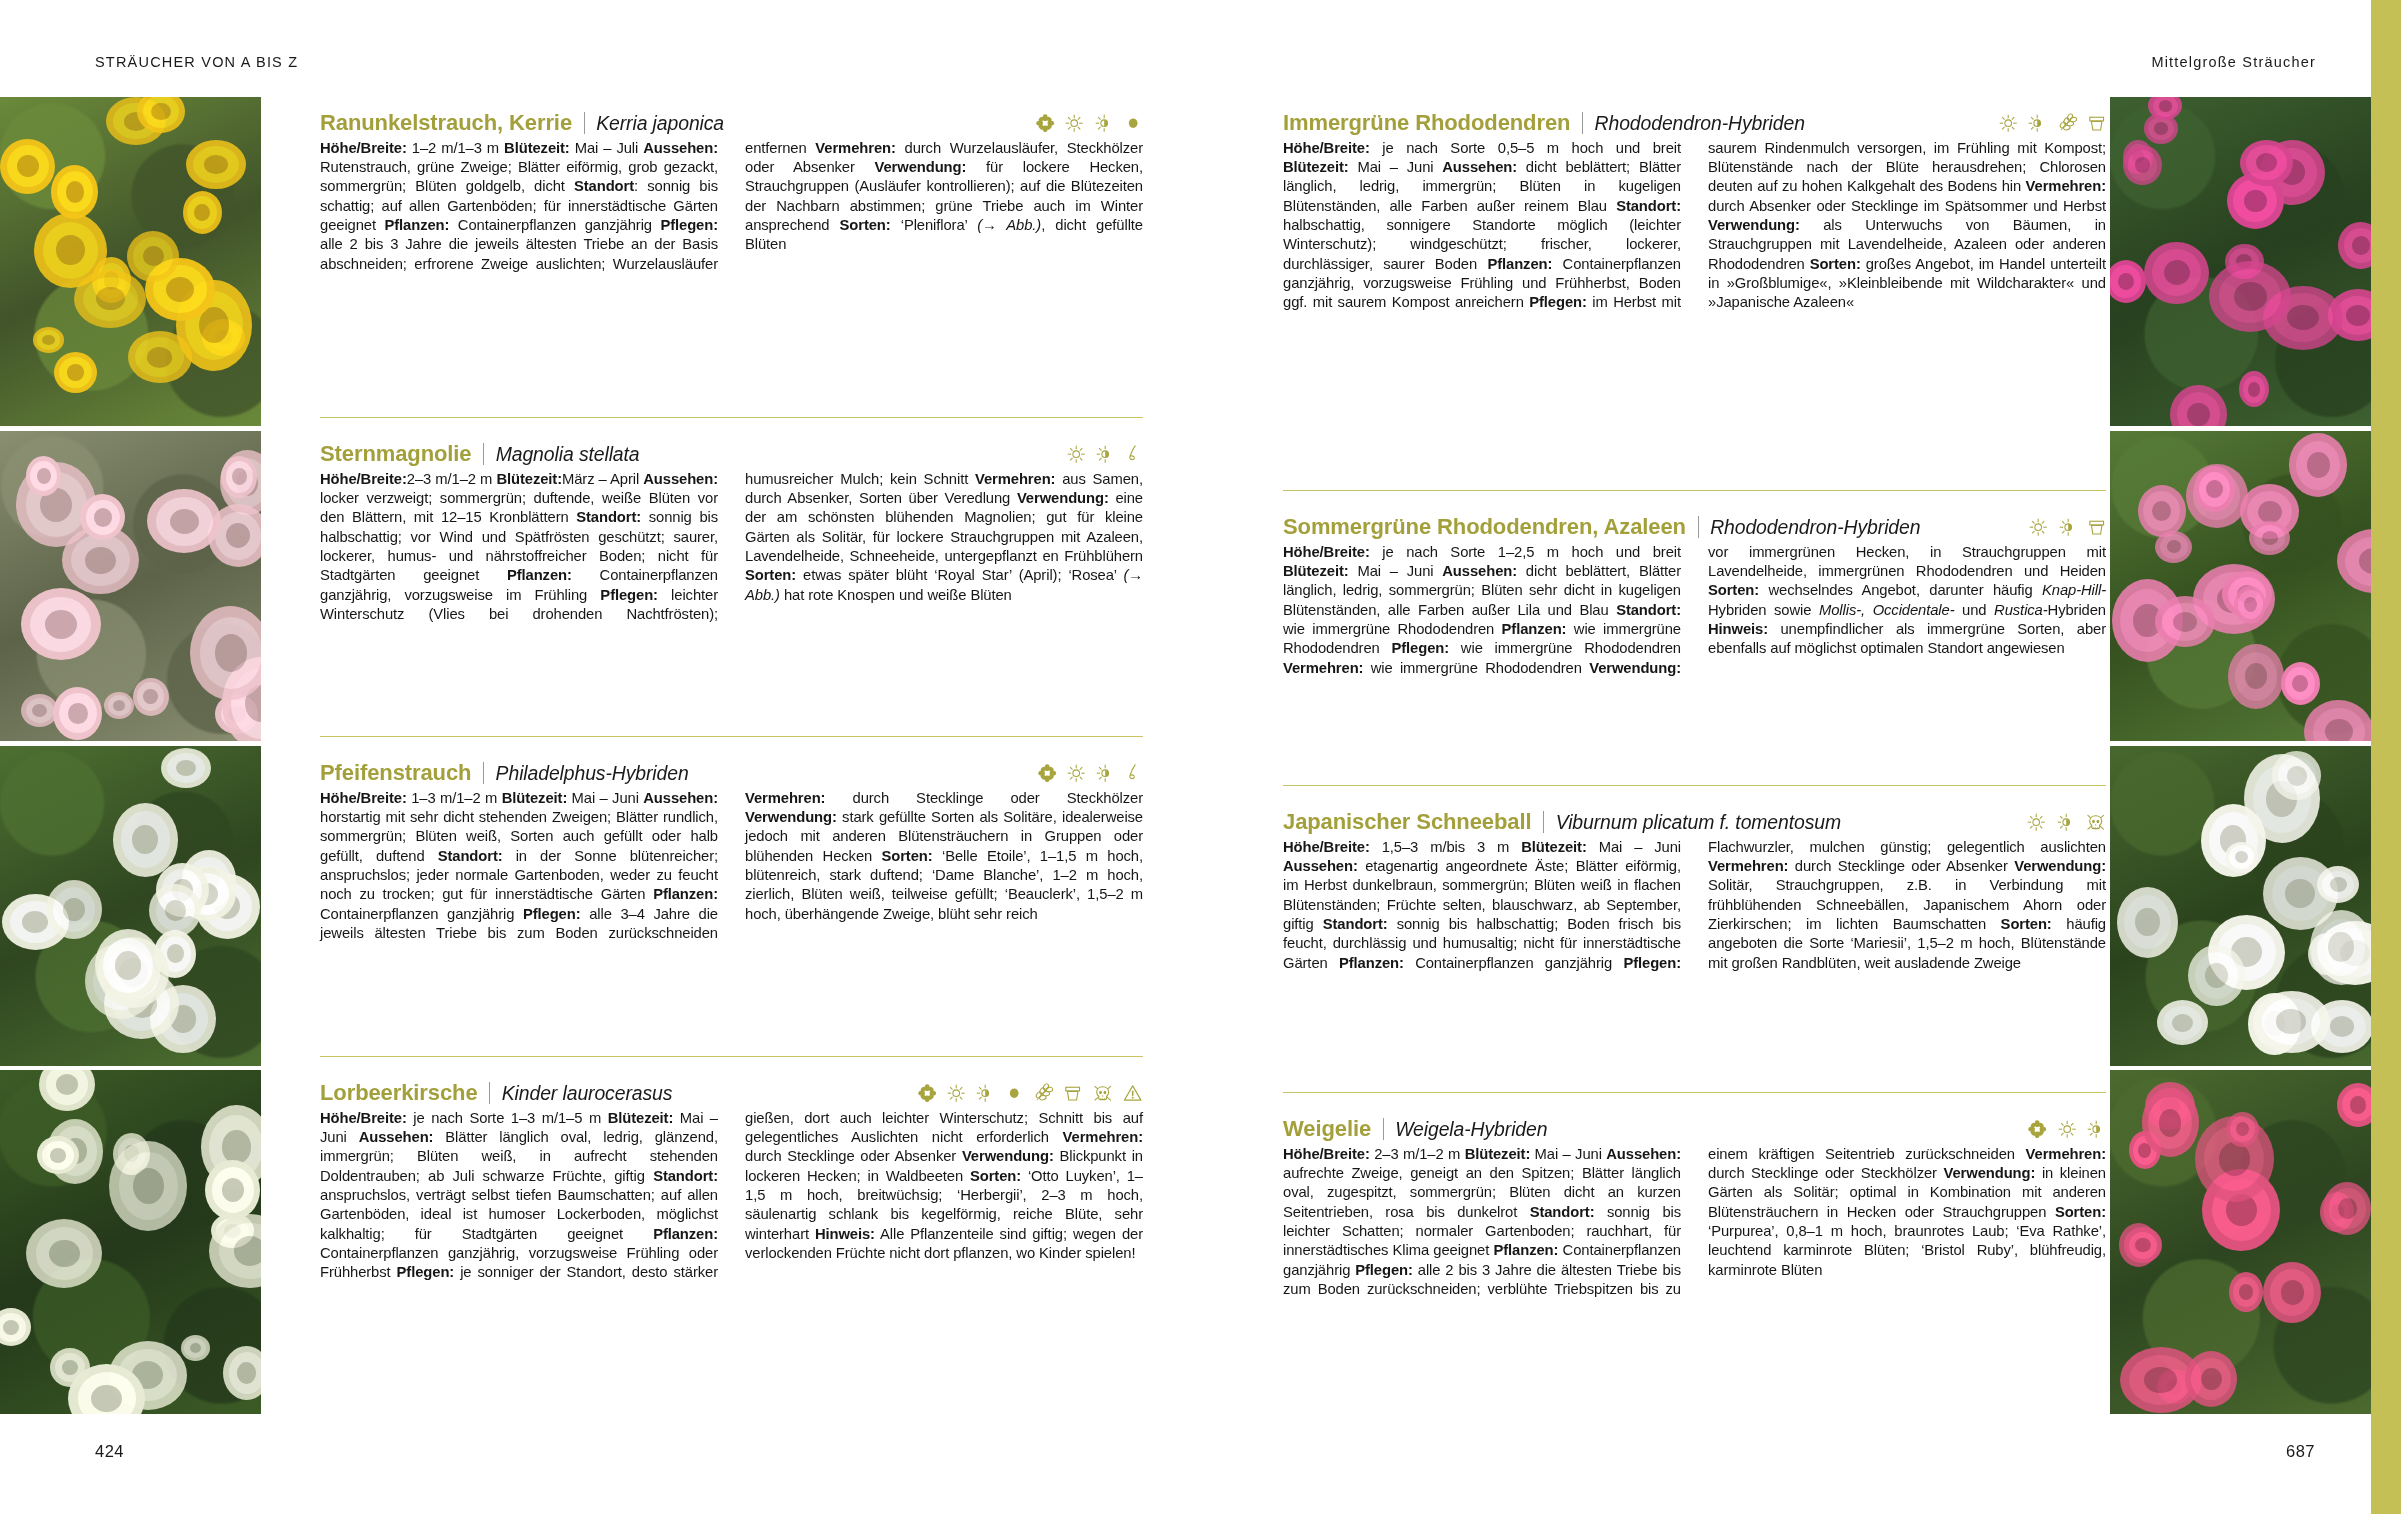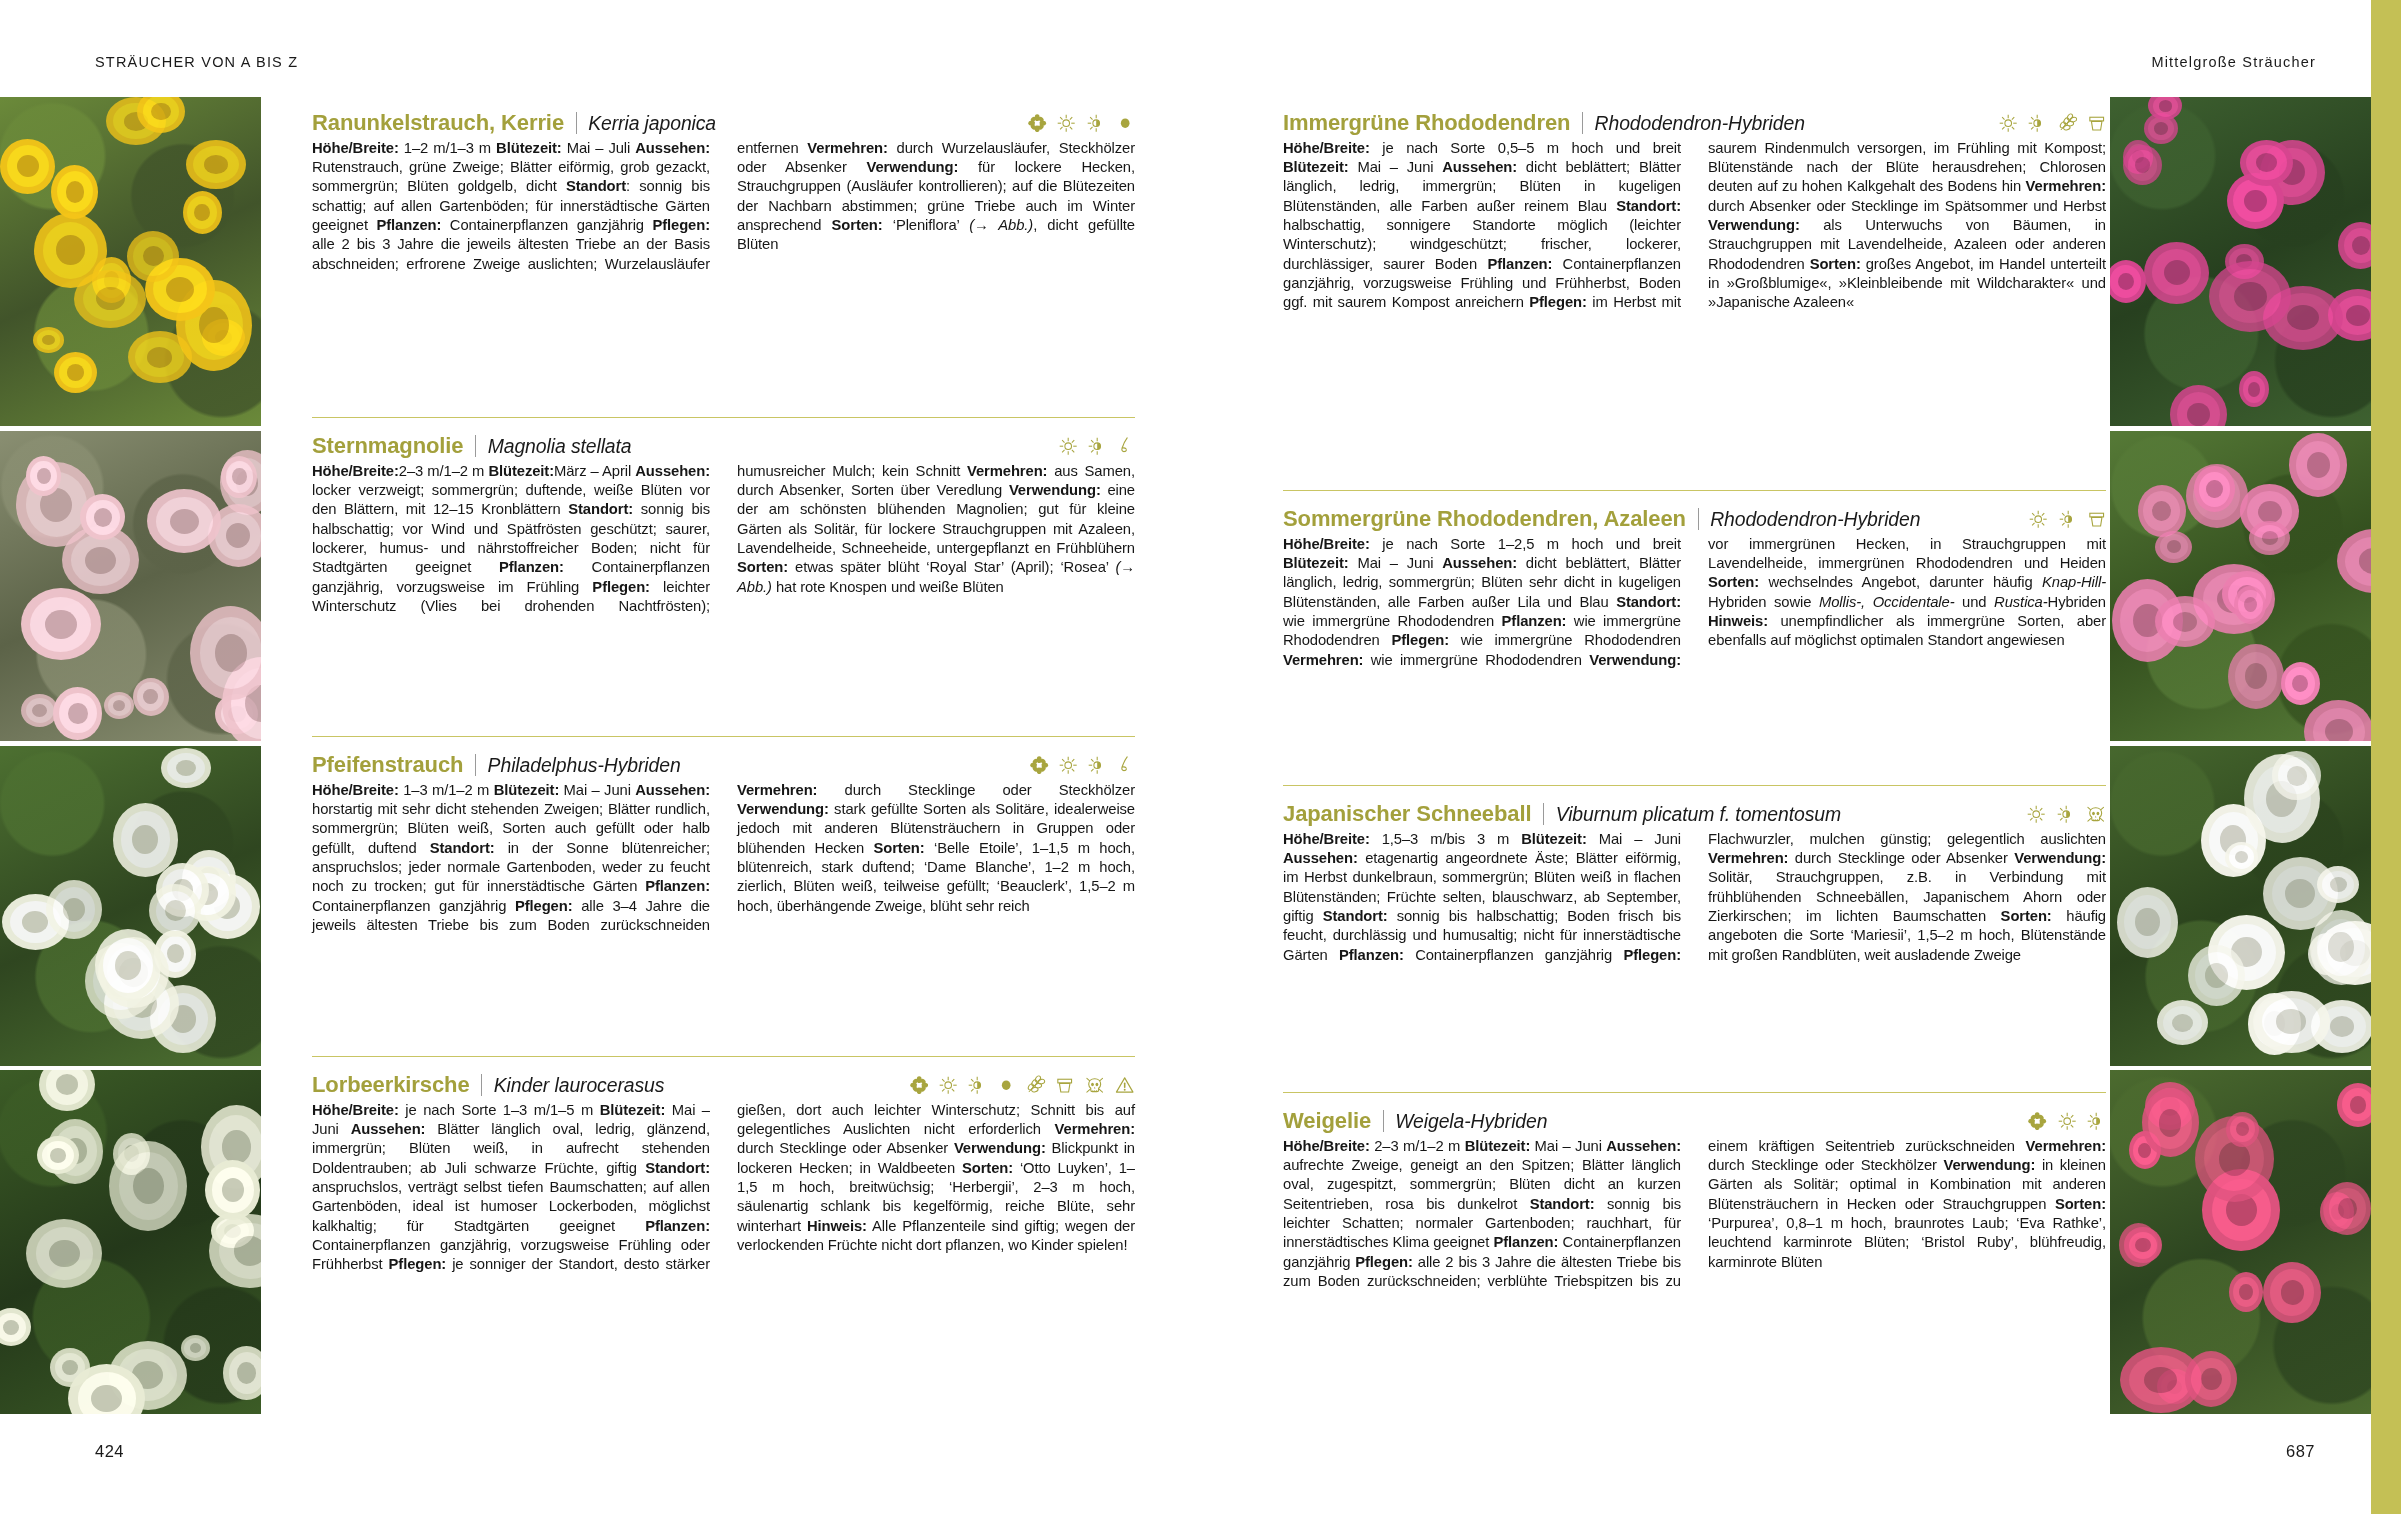--- a/index.html
+++ b/index.html
@@ -93,21 +93,21 @@
   .page-left  { left: 0;    width: 1201px; }
   .page-right { left: 1201px; width: 1201px; }
 
   .entry { position: absolute; }
 
   .entry-head {
     display: flex;
     align-items: center;
     width: 100%;
     border-top: 1px solid #c9c564;
-    padding-top: 15px;
+    padding-top: 23px;
     margin-bottom: 2.9px;
   }
   .entry-head.no-rule { border-top: none; padding-top: 0; }
 
   .ttl-common {
     font-size: 22px;
     font-weight: 700;
     color: #a3a03c;
     letter-spacing: -0.1px;
     white-space: nowrap;
@@ -145,21 +145,21 @@
     color: #161616;
     text-align: justify;
     hyphens: auto;
     -webkit-hyphens: auto;
     letter-spacing: -0.1px;
   }
   .cols b { font-weight: 700; }
   .cols i { font-style: italic; }
 
   
-  .page-left .entry  { left: 312px; width: 823px; }
+  .page-left .entry  { left: 320px; width: 823px; }
   .page-right .entry { left: 82px; width: 823px; }
 </style>
 </head>
 <body>
 
 <div class="spread">
 
   <div id="photos-left">
       <div class="photo photo-left" style="top: 97px; height: 329px;">
         <div class="ph-inner">

